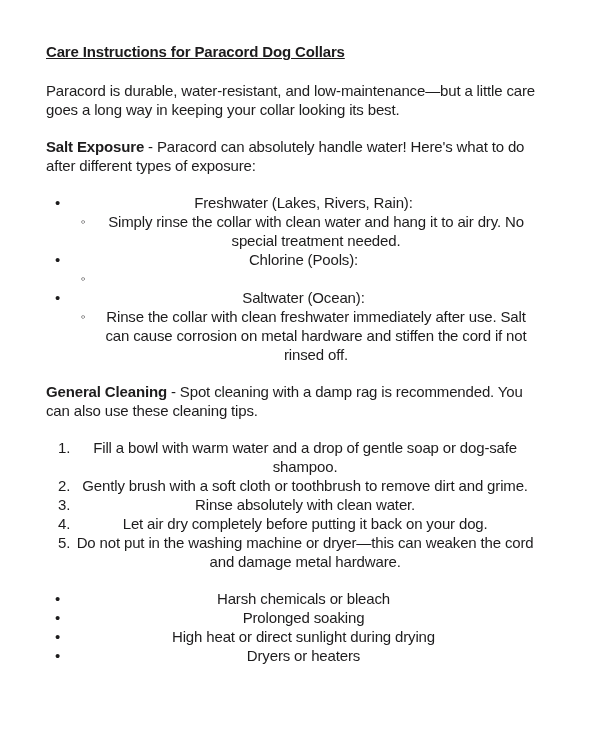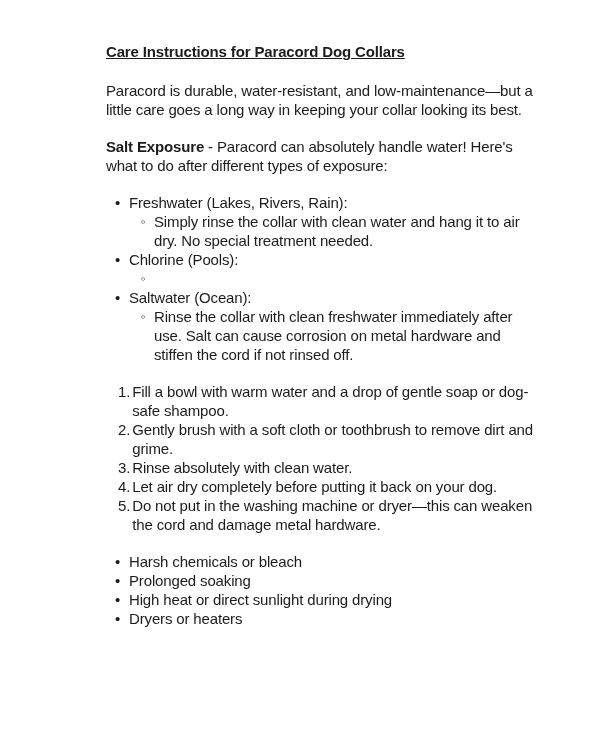--- a/index.html
+++ b/index.html
@@ -3,42 +3,42 @@
 <meta charset="utf-8">
 <style>
   html,body{margin:0;padding:0;}
   body{
     width:600px;height:750px;background:#ffffff;overflow:hidden;
     font-family:"Liberation Sans", sans-serif;
   }
   .doc{
     box-sizing:border-box;
     width:600px;height:750px;
-    padding:42px 62px 0 106px;
+    padding:42px 62px 0 46px;
     color:#1d1c1d;
     font-size:15px;
     line-height:19px;
     letter-spacing:-0.15px;
   }
   .title{
     font-weight:700;
     text-decoration:underline;
     margin:0 0 20px 0;
   }
   .para{margin:0 0 18px 0;}
   .b{font-weight:700;}
   .list{margin:0 0 18px 0;}
   .li{display:flex;}
   .l1{padding-left:9px;}
   .l1 .m{width:14px;flex:none;}
   .l2{padding-left:35px;}
   .l2 .m{width:13px;flex:none;font-size:13px;}
   .oli{display:flex;padding-left:12px;}
   .num{flex:none;margin-right:2px;}
-  .t{flex:1;}
+  .t{flex:1;text-align:center;}
   .sub-head{font-weight:700;margin:0;}
 </style>
 </head>
 <body>
 
 <div class="doc">
 
   <div class="title">Care Instructions for Paracord Dog Collars</div>
 
   <p class="para">Paracord is durable, water-resistant, and low-maintenance—but a little care goes a long way in keeping your collar looking its best.</p>
@@ -64,20 +64,21 @@
     <div class="li l1">
       <span class="m">•</span>
       <span class="t">Saltwater (Ocean):</span>
     </div>
     <div class="li l2">
       <span class="m">◦</span>
       <span class="t">Rinse the collar with clean freshwater immediately after use. Salt can cause corrosion on metal hardware and stiffen the cord if not rinsed off.</span>
     </div>
   </div>
 
+  <p class="para"><span class="b">General Cleaning</span><span> - Spot cleaning with a damp rag is recommended. You can also use these cleaning tips.</span></p>
 
   <div class="list">
     <div class="oli">
       <span class="num">1.</span>
       <span class="t">Fill a bowl with warm water and a drop of gentle soap or dog-safe shampoo.</span>
     </div>
     <div class="oli">
       <span class="num">2.</span>
       <span class="t">Gently brush with a soft cloth or toothbrush to remove dirt and grime.</span>
     </div>

